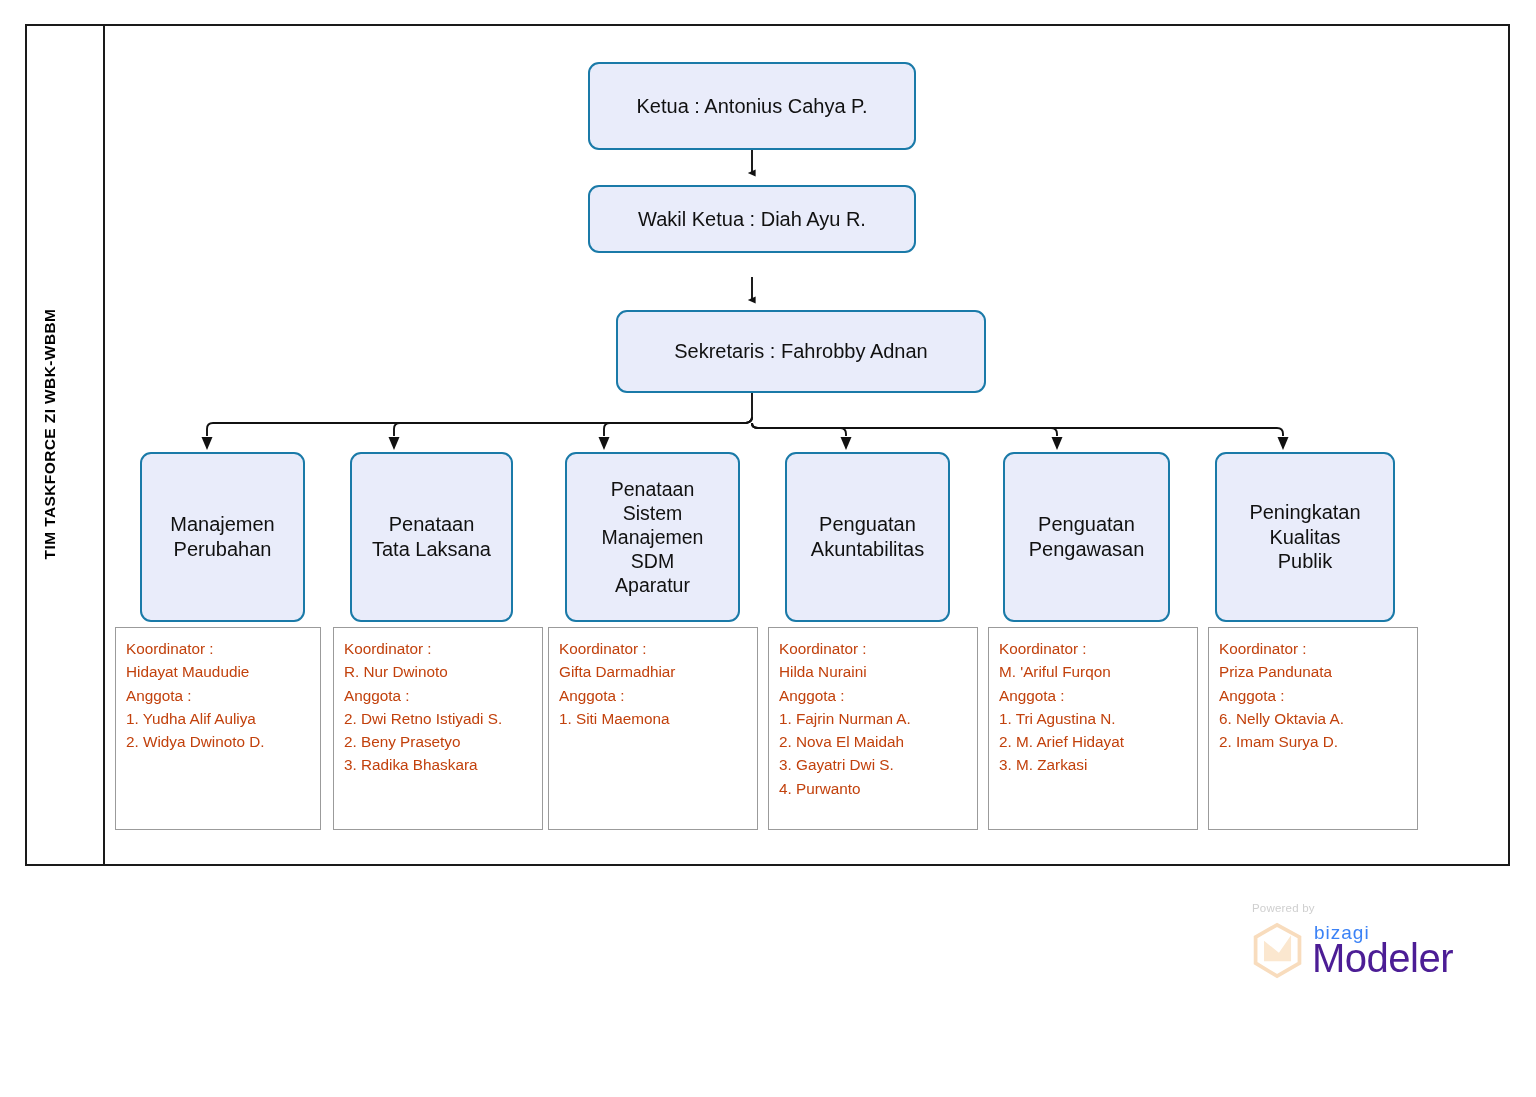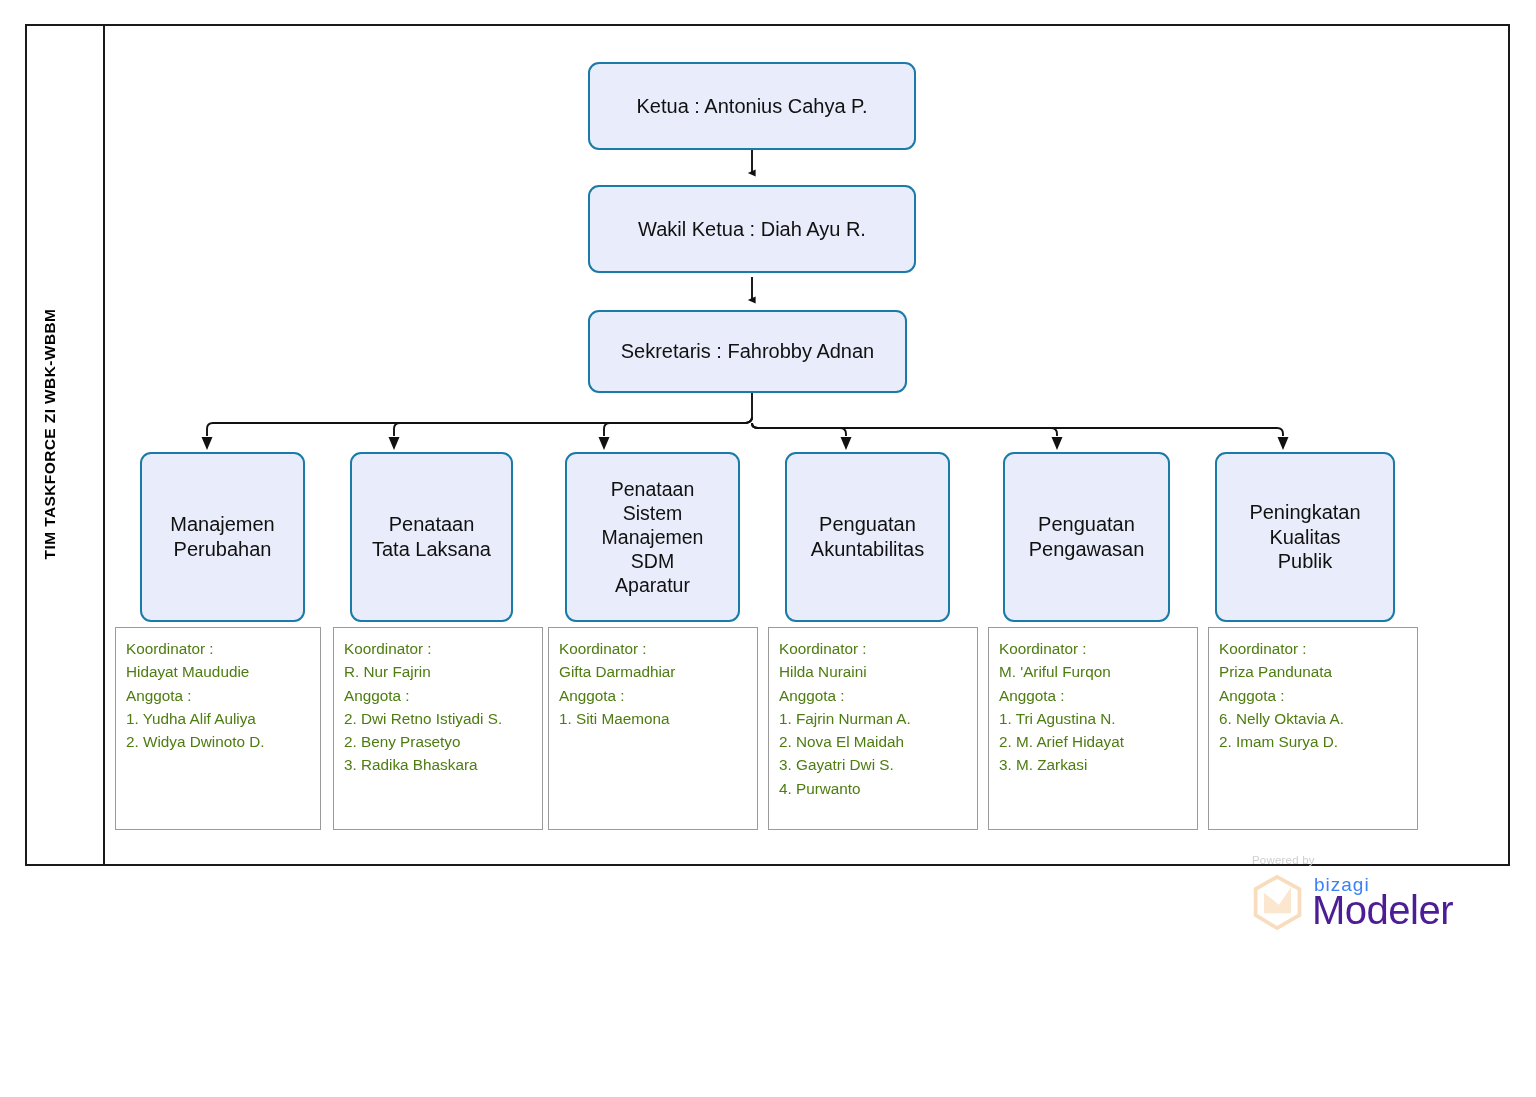--- a/index.html
+++ b/index.html
@@ -20,29 +20,29 @@
   
   .node{position:absolute;box-sizing:border-box;
         background:#e9ecfa;border:2.6px solid #1a7aa8;border-radius:11px;
         display:flex;align-items:center;justify-content:center;text-align:center;
         font-size:20px;line-height:1.24;color:#111;padding:4px 14px;}
   .node.small{font-size:19.5px;}
 
   
   .detail{position:absolute;box-sizing:border-box;background:#fff;
           border:1.4px solid #9b9b9b;padding:9px 10px 6px 10px;
-          font-size:15.3px;line-height:1.52;color:#4d7c0f;}
+          font-size:15.3px;line-height:1.52;color:#c2410c;}
   .detail .ln{white-space:nowrap;}
 
   
   #wires{position:absolute;left:0;top:0;width:1536px;height:1097px;
          pointer-events:none;}
 
   
-  #logo{position:absolute;left:1248px;top:854px;width:210px;height:80px;text-align:right;}
+  #logo{position:absolute;left:1248px;top:902px;width:210px;height:80px;text-align:right;}
   #logo .pw{position:absolute;left:4px;top:0;font-size:11.5px;color:#cfcfcf;
             letter-spacing:.2px;}
   #logo .hex{position:absolute;left:2px;top:20px;width:56px;height:58px;}
   #logo .bz{position:absolute;left:66px;top:20px;font-size:19px;color:#3b82f6;
             letter-spacing:1px;}
   #logo .md{position:absolute;left:64px;top:36px;font-size:40px;color:#4c1d95;
             letter-spacing:-0.5px;line-height:1;}
 </style>
 </head>
 <body>
@@ -76,23 +76,23 @@
     <path d="M388.5,437 L399.5,437 L394,450 Z"></path>
     <path d="M598.5,437 L609.5,437 L604,450 Z"></path>
     <path d="M840.5,437 L851.5,437 L846,450 Z"></path>
     <path d="M1051.5,437 L1062.5,437 L1057,450 Z"></path>
     <path d="M1277.5,437 L1288.5,437 L1283,450 Z"></path>
   </g>
 </svg>
 
 <div class="node" style="left:588px;top:62px;width:328px;height:88px;">Ketua : Antonius Cahya P.</div>
 
-<div class="node" style="left:588px;top:185px;width:328px;height:88px;">Wakil Ketua : Diah Ayu R.</div>
+<div class="node" style="left:588px;top:185px;width:328px;height:68px;">Wakil Ketua : Diah Ayu R.</div>
 
-<div class="node" style="left:588px;top:310px;width:319px;height:83px;">Sekretaris : Fahrobby Adnan</div>
+<div class="node" style="left:616px;top:310px;width:370px;height:83px;">Sekretaris : Fahrobby Adnan</div>
 
 <div class="node" style="left:140px;top:452px;width:165px;height:170px;">Manajemen<br>Perubahan</div>
 
 <div class="node" style="left:350px;top:452px;width:163px;height:170px;">Penataan<br>Tata Laksana</div>
 
 <div class="node small" style="left:565px;top:452px;width:175px;height:170px;">Penataan<br>Sistem<br>Manajemen<br>SDM<br>Aparatur</div>
 
 <div class="node" style="left:785px;top:452px;width:165px;height:170px;">Penguatan<br>Akuntabilitas</div>
 
 <div class="node" style="left:1003px;top:452px;width:167px;height:170px;">Penguatan<br>Pengawasan</div>
@@ -102,21 +102,21 @@
 <div class="detail" style="left:115px;top:627px;width:206px;height:203px;">
   <div class="ln">Koordinator :</div>
   <div class="ln">Hidayat Maududie</div>
   <div class="ln">Anggota :</div>
   <div class="ln">1. Yudha Alif Auliya</div>
   <div class="ln">2. Widya Dwinoto D.</div>
 </div>
 
 <div class="detail" style="left:333px;top:627px;width:210px;height:203px;">
   <div class="ln">Koordinator :</div>
-  <div class="ln">R. Nur Fajrin</div>
+  <div class="ln">R. Nur Dwinoto</div>
   <div class="ln">Anggota :</div>
   <div class="ln">2. Dwi Retno Istiyadi S.</div>
   <div class="ln">2. Beny Prasetyo</div>
   <div class="ln">3. Radika Bhaskara</div>
 </div>
 
 <div class="detail" style="left:548px;top:627px;width:210px;height:203px;">
   <div class="ln">Koordinator :</div>
   <div class="ln">Gifta Darmadhiar</div>
   <div class="ln">Anggota :</div>

